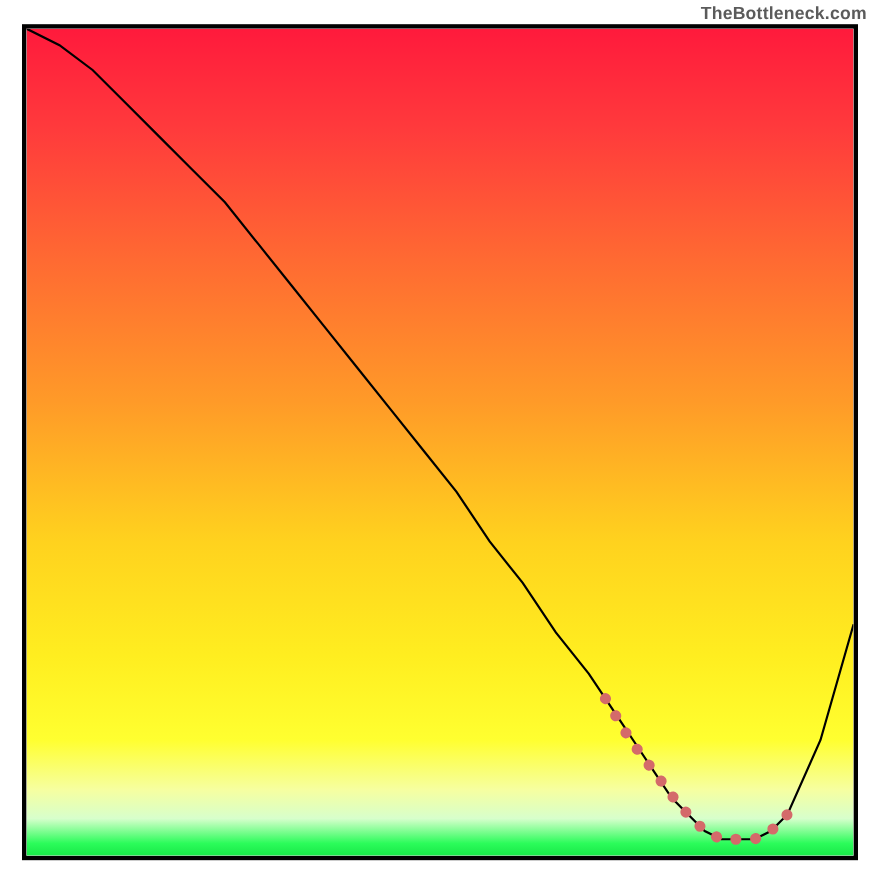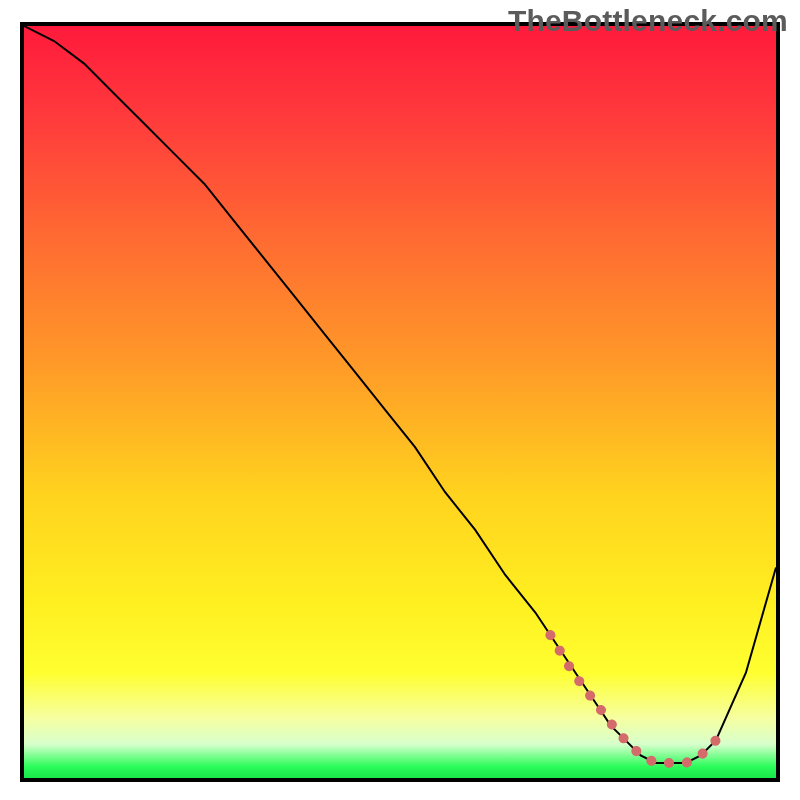--- a/index.html
+++ b/index.html
@@ -12,21 +12,21 @@
   }
   .frame {
     position: relative;
     width: 800px;
     height: 800px;
   }
   .watermark {
     position: absolute;
     top: 4px;
     right: 12px;
-    font-size: 30px;
+    font-size: 16px;
     font-weight: bold;
     color: #5b5b5b;
     letter-spacing: 0.2px;
     z-index: 3;
   }
   .plot-outer {
     position: absolute;
     left: 20px;
     top: 22px;
     width: 760px;

